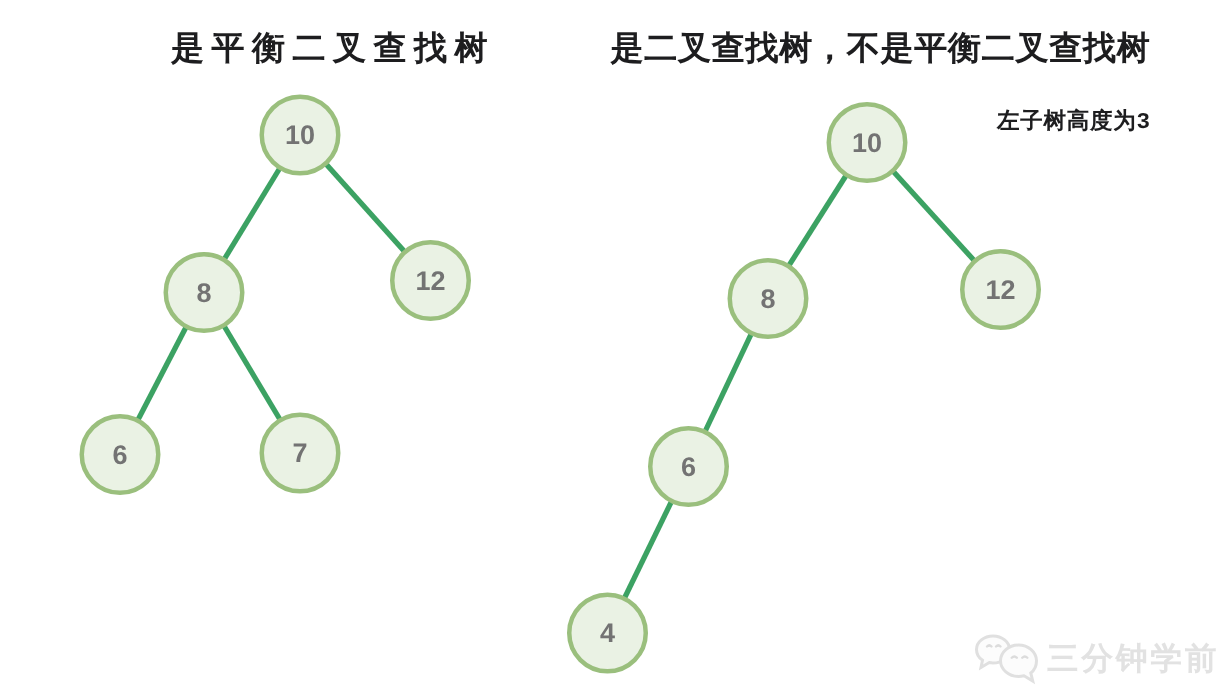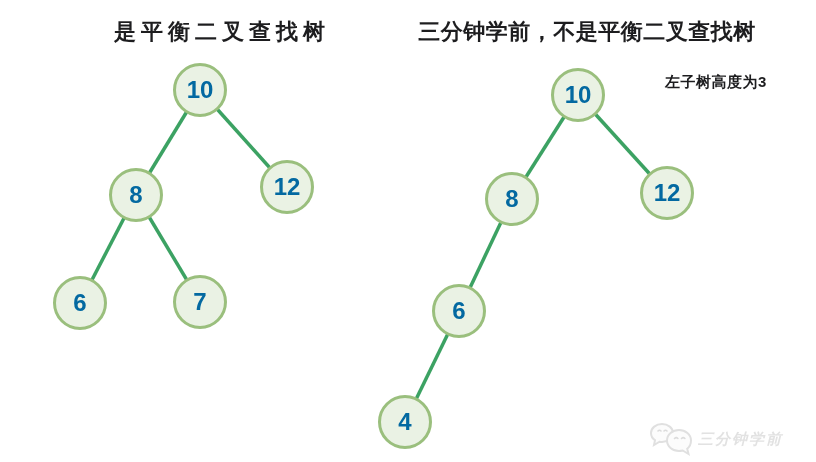--- a/index.html
+++ b/index.html
@@ -37,73 +37,73 @@
     position: absolute;
     width: 54px;
     height: 54px;
     box-sizing: border-box;
     border-radius: 50%;
     background: var(--node-fill, #eaf2e4);
     border: 3px solid var(--node-border, #9abf7d);
     display: flex;
     align-items: center;
     justify-content: center;
-    font-size: 24px;
+    font-size: 18px;
     font-weight: 600;
-    color: #0369a1;
+    color: #737373;
   }
   #annotation {
     position: absolute;
     left: 716px;
     top: 73px;
     transform: translateX(-50%);
     text-align: center;
     font-size: 15px;
     line-height: 17.5px;
     font-weight: 600;
     letter-spacing: 0.5px;
     color: var(--text, #1d1d1f);
     white-space: nowrap;
+    font-family: Liberation Mono, monospace;
   }
   #watermark {
     position: absolute;
     left: 648px;
     top: 420px;
     display: flex;
     align-items: center;
     gap: 4px;
   }
   #watermark-text {
-    font-size: 15px;
+    font-size: 21px;
     letter-spacing: 2px;
     font-weight: 600;
     color: var(--wm, #e2e2e2);
     white-space: nowrap;
-    font-style: italic;
   }
 </style>
 </head>
 <body>
 
 <div id="stage" style="--bg: #ffffff; --node-fill: #eaf2e4; --node-border: #9abf7d; --text: #1d1d1f; --wm: #e2e2e2;">
 
   <svg id="edge-layer" width="816" height="462" viewBox="0 0 816 462">
       <line x1="200" y1="90" x2="136" y2="195" stroke="#3ca263" stroke-width="3.5"></line>
       <line x1="200" y1="90" x2="287" y2="187" stroke="#3ca263" stroke-width="3.5"></line>
       <line x1="136" y1="195" x2="80" y2="303" stroke="#3ca263" stroke-width="3.5"></line>
       <line x1="136" y1="195" x2="200" y2="302" stroke="#3ca263" stroke-width="3.5"></line>
       <line x1="578" y1="95" x2="512" y2="199" stroke="#3ca263" stroke-width="3.5"></line>
       <line x1="578" y1="95" x2="667" y2="193" stroke="#3ca263" stroke-width="3.5"></line>
       <line x1="512" y1="199" x2="459" y2="311" stroke="#3ca263" stroke-width="3.5"></line>
       <line x1="459" y1="311" x2="405" y2="422" stroke="#3ca263" stroke-width="3.5"></line>
     </svg>
 
   <div class="tree-title" id="left-title">是平衡二叉查找树</div>
 
-  <div class="tree-title" id="right-title">三分钟学前，不是平衡二叉查找树</div>
+  <div class="tree-title" id="right-title">是二叉查找树，不是平衡二叉查找树</div>
 
   <div id="annotation">
     <div>左子树高度为3</div>
   </div>
 
   <div id="watermark">
     <svg width="46" height="38" viewBox="0 0 46 38">
       <g fill="#fcfcfc" stroke="#e0e0e0" stroke-width="2">
         <path d="M14 4 C8 4 3 8 3 13 C3 16 4.6 18.6 7 20.2 L6 25 L11.5 21.7 C12.3 21.9 13.1 22 14 22 C20 22 25 18 25 13 C25 8 20 4 14 4 Z"></path>
         <path d="M31 10 C24.5 10 19 14.7 19 20.5 C19 26.3 24.5 31 31 31 C32.3 31 33.5 30.8 34.7 30.5 L40.5 34 L39.2 28.7 C41.6 26.8 43 23.8 43 20.5 C43 14.7 37.5 10 31 10 Z"></path>

